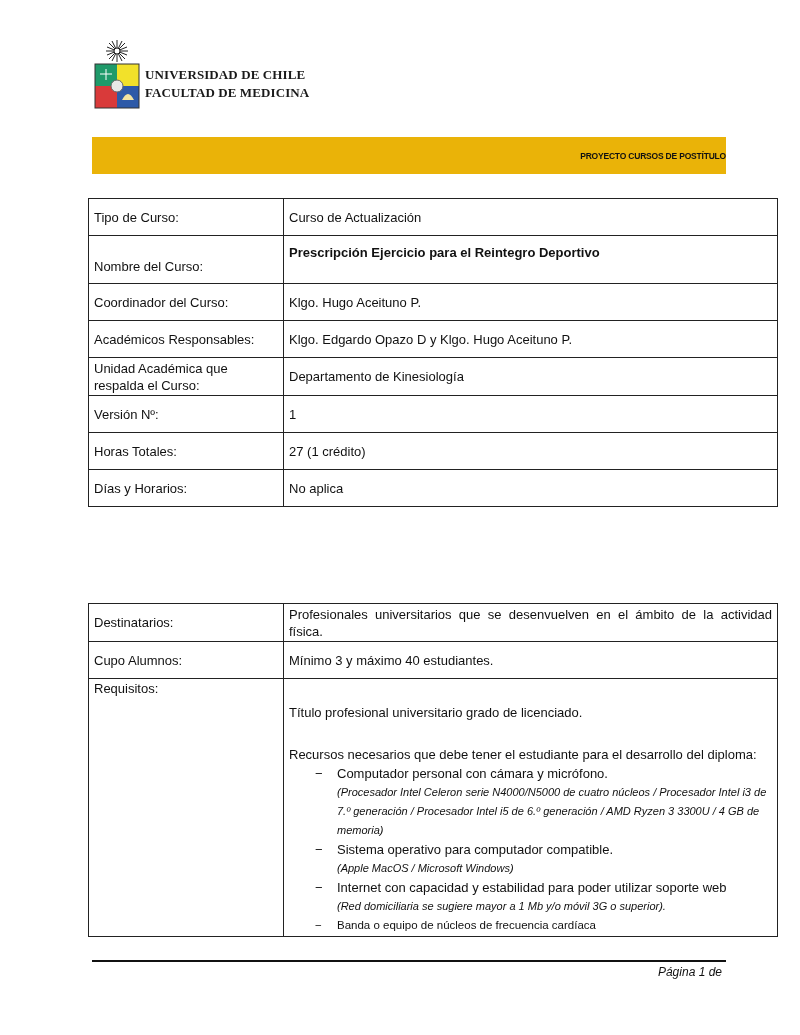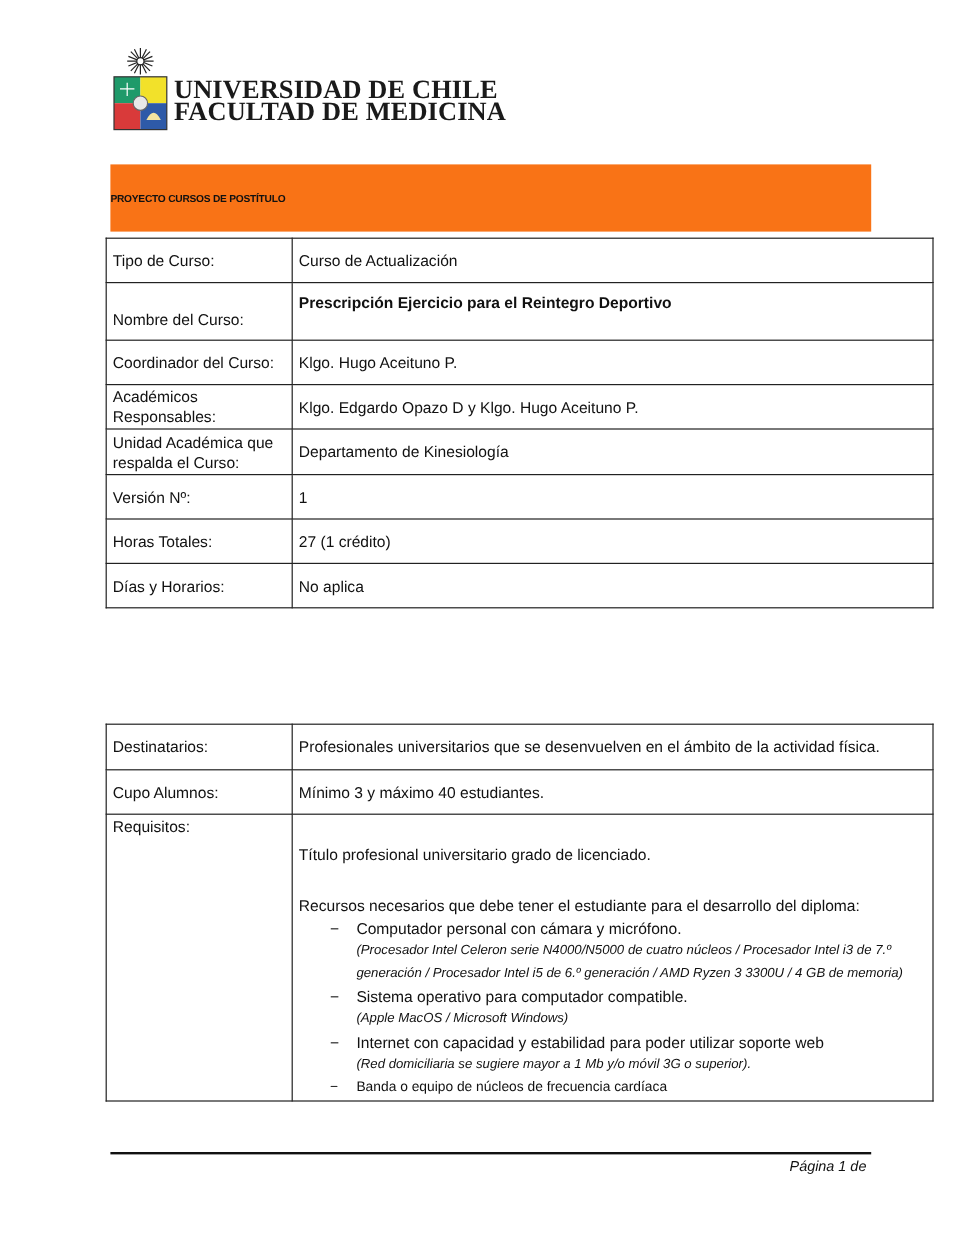--- a/index.html
+++ b/index.html
@@ -1,28 +1,28 @@
 <!DOCTYPE html>
 <html><head>
   <meta charset="utf-8">
   <style>
     * { box-sizing: border-box; margin: 0; padding: 0; }
     html, body { width: 800px; height: 1035px; background: #ffffff; }
     body { position: relative; font-family: "Liberation Sans", "DejaVu Sans", sans-serif; color: #111; overflow: hidden; }
 
     .logo { position: absolute; left: 92px; top: 38px; width: 240px; height: 72px; }
     .logo .crest { position: absolute; left: 0; top: 0; width: 50px; height: 72px; }
-    .logo .title { position: absolute; left: 53px; top: 28px; font-family: "Liberation Serif", "DejaVu Serif", serif; font-weight: bold; font-size: 22px; line-height: 18px; color: #1a1a1a; letter-spacing: 0.1px; white-space: nowrap; }
+    .logo .title { position: absolute; left: 53px; top: 28px; font-family: "Liberation Serif", "DejaVu Serif", serif; font-weight: bold; font-size: 13px; line-height: 18px; color: #1a1a1a; letter-spacing: 0.1px; white-space: nowrap; }
 
-    .banner { position: absolute; left: 92px; top: 137px; width: 634px; height: 56px; background: #f97316; display: flex; align-items: center; justify-content: flex-start; }
+    .banner { position: absolute; left: 92px; top: 137px; width: 634px; height: 37px; background: #eab308; display: flex; align-items: center; justify-content: flex-end; }
     .banner span { font-size: 8.5px; font-weight: bold; color: #111; letter-spacing: -0.2px; }
 
     table.info { position: absolute; left: 88px; border-collapse: collapse; width: 690px; table-layout: fixed; }
     table.info td { border: 1.5px solid #222; font-size: 13px; line-height: 17px; color: #111; padding: 0 5px; vertical-align: middle; }
-    table.info td.label { width: 155px; }
+    table.info td.label { width: 195px; }
     table.t1 { top: 198px; }
     table.t2 { top: 603px; }
     td.top { vertical-align: top !important; padding-top: 8px !important; }
     .bold { font-weight: bold; }
 
     .req p { line-height: 18px; margin-top: 24px; }
     .req ul { list-style: none; padding-left: 20px; }
     .req li { position: relative; padding-left: 28px; line-height: 19px; }
     .req li .dash { position: absolute; left: 6px; top: 0; }
     .req li .sub { display: block; font-style: italic; font-size: 11px; line-height: 19px; }

